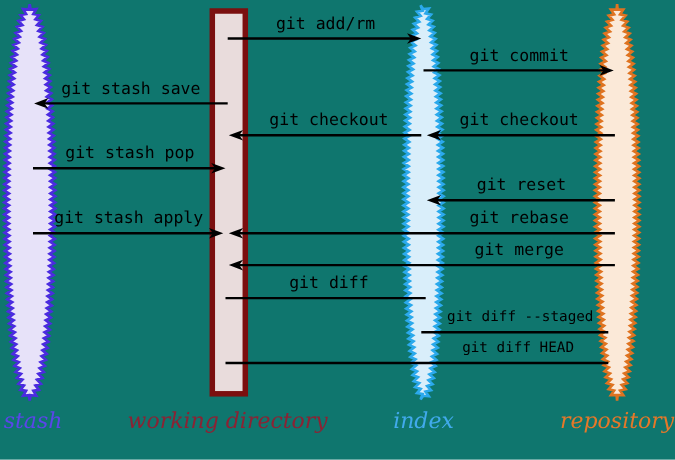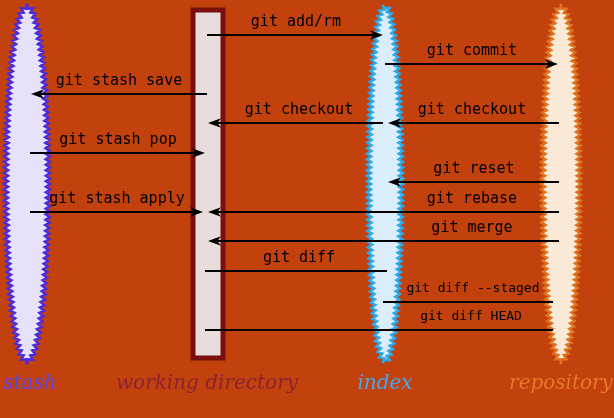--- a/index.html
+++ b/index.html
@@ -1,16 +1,16 @@
 <!DOCTYPE html>
 <html><head>
 <meta charset="utf-8">
 <style>
   html,body{margin:0;padding:0;background:#ffffff;}
-  .stage{position:relative;width:614px;height:418px;background:#c2410c;overflow:hidden;}
+  .stage{position:relative;width:614px;height:418px;background:#0f766e;overflow:hidden;}
   svg{display:block;}
   .edge-label{font-family:"DejaVu Sans Mono","Liberation Mono",monospace;fill:#000000;}
   .col-label{font-family:"DejaVu Serif","Liberation Serif",serif;font-style:italic;}
   text{user-select:none;}
 </style>
 </head>
 <body>
 
 <div class="stage">
   <svg id="diagram-svg" width="614" height="418" viewBox="0 0 614 418">

